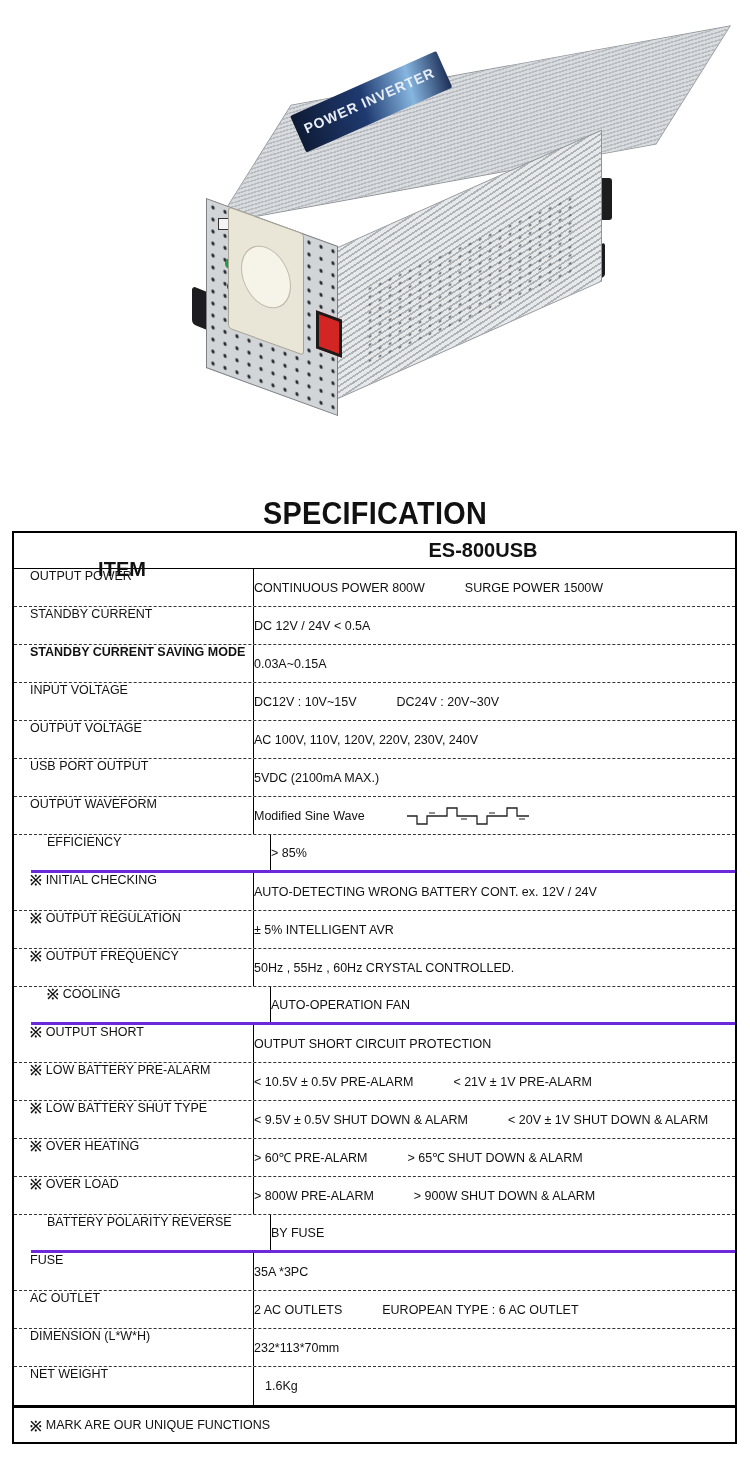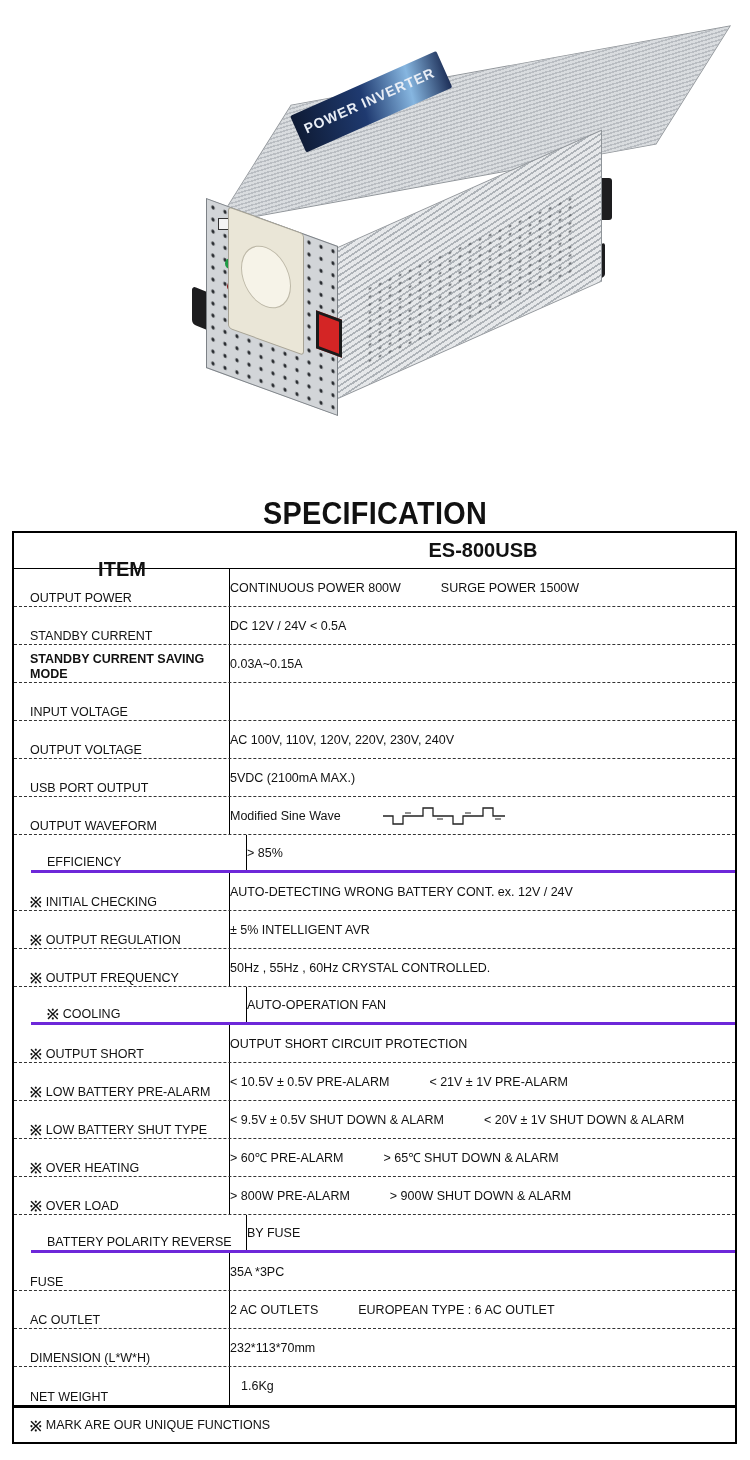--- a/index.html
+++ b/index.html
@@ -39,21 +39,21 @@
 
   
   .spec-table { position:absolute; left:12px; top:531px; width:725px; border:2px solid #000; box-sizing:border-box; }
   .hdr { display:flex; height:35px; border-bottom:1.5px solid #000; }
   .hdr div { display:flex; align-items:center; justify-content:center; font-weight:bold; font-size:20px; }
   .hdr .c1 { width:216px; border-right:1.5px solid #000;margin-top:36px; }
   .hdr .c2 { flex:1; }
   .row { display:flex; height:38px; box-sizing:border-box; border-bottom:1px dashed #333; }
   .row.group-end { border-bottom:3px solid #6d28d9;margin-left:17px; }
   .row.last { border-bottom:none;gap:11px; }
-  .row .c1 { width:216px; border-right:1.5px solid #000; display:flex; align-items:flex-end; padding-left:16px; box-sizing:border-box; font-size:12.5px; line-height:15px; }
+  .row .c1 { width:240px; border-right:1.5px solid #000; display:flex; align-items:flex-start; padding-left:16px; box-sizing:border-box; font-size:12.5px; line-height:15px; }
   .row .c2 { flex:1; display:flex; align-items:center; justify-content:flex-start; font-size:12.5px; gap:40px; }
   .footer { height:37px; display:flex; align-items:center; padding-left:16px; font-size:12.5px; border-top:3px solid #000; box-sizing:border-box; }
   .mark { font-weight:bold; margin-right:4px; font-size:14px; }
   .wave { width:130px; height:22px; }
   .c1, .c2 span { white-space:nowrap; }
 </style>
 </head>
 <body>
 
 <div class="product">
@@ -106,20 +106,24 @@
           <span style="white-space: normal;">STANDBY CURRENT SAVING MODE</span>
         </div>
         <div class="c2">
           <span>0.03A~0.15A</span>
         </div>
       </div>
       <div class="row">
         <div class="c1">
           <span>INPUT VOLTAGE</span>
         </div>
+        <div class="c2">
+          <span>DC12V : 10V~15V</span>
+          <span>DC24V : 20V~30V</span>
+        </div>
       </div>
       <div class="row">
         <div class="c1">
           <span>OUTPUT VOLTAGE</span>
         </div>
         <div class="c2">
           <span>AC 100V, 110V, 120V, 220V, 230V, 240V</span>
         </div>
       </div>
       <div class="row">

